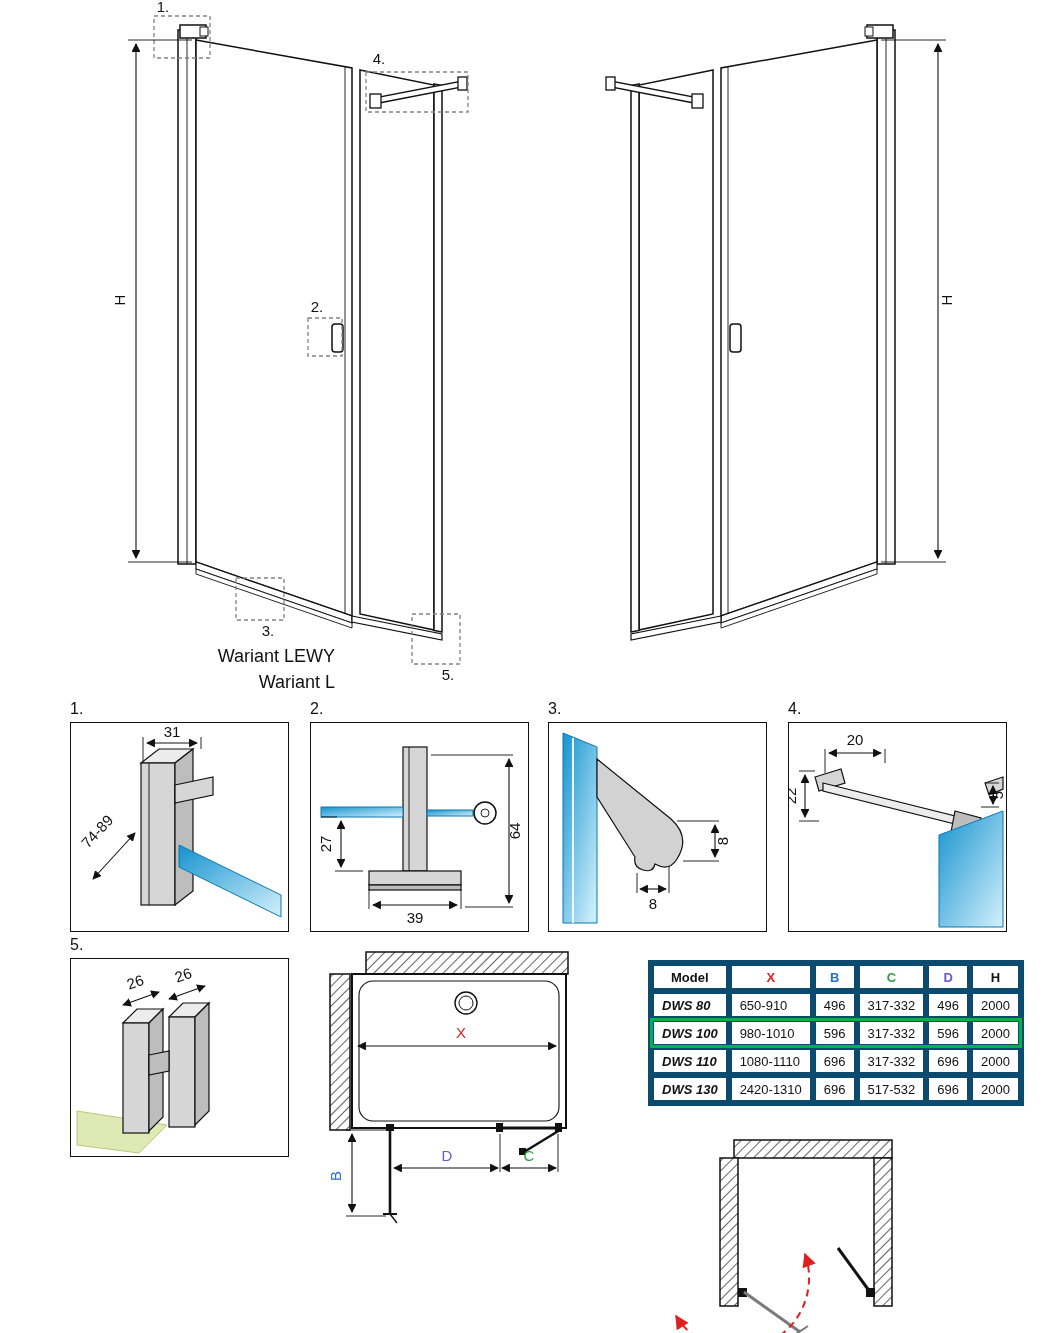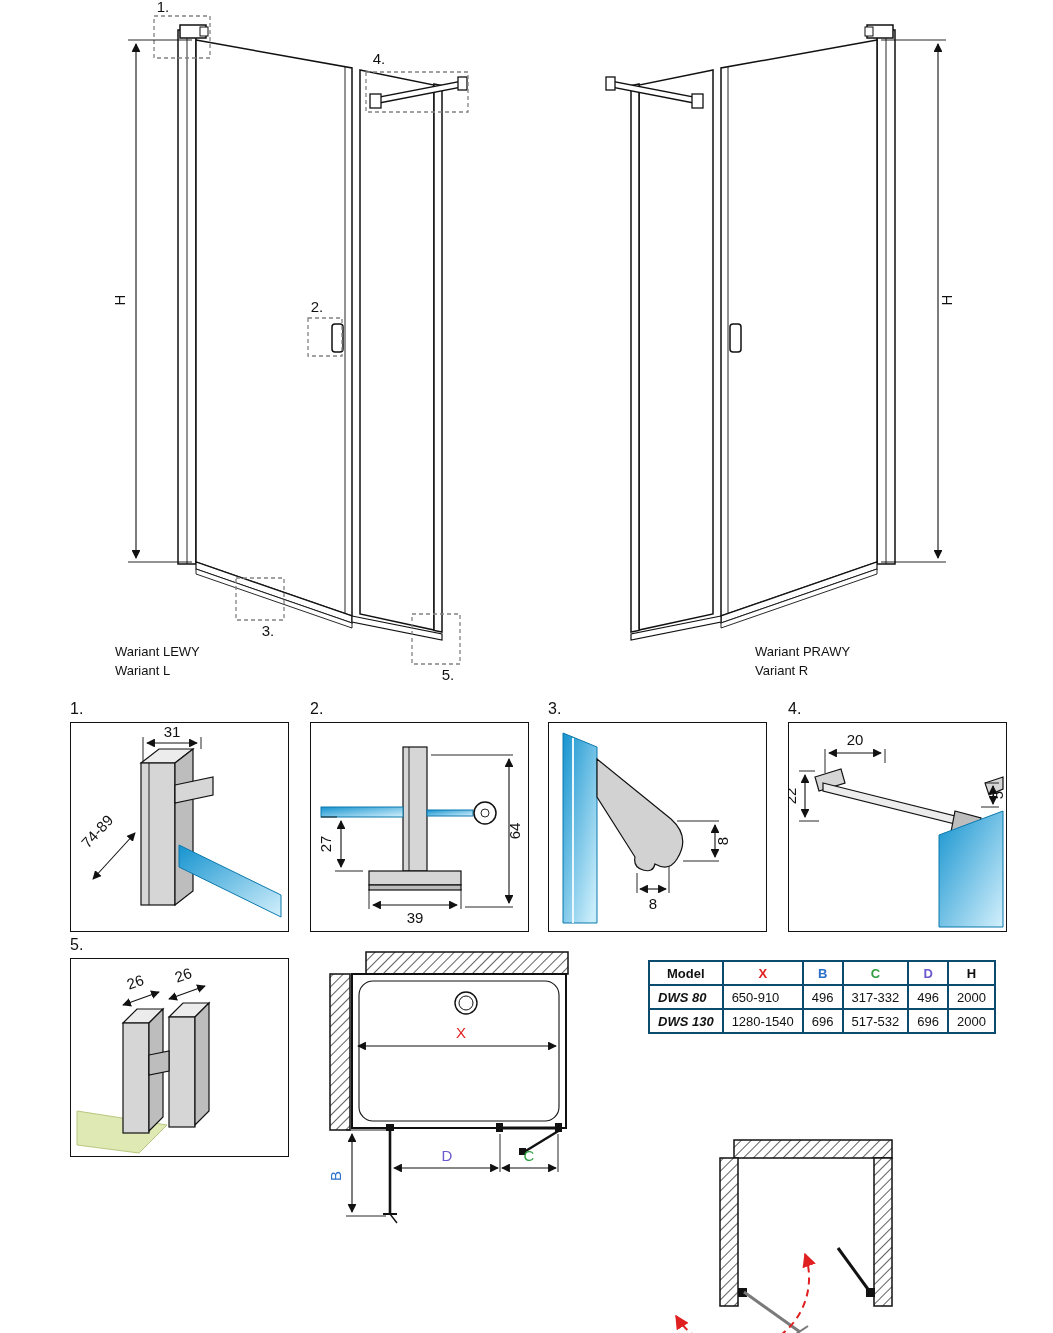--- a/index.html
+++ b/index.html
@@ -13,27 +13,27 @@
   .t{stroke:#111;stroke-width:.9;fill:none}
   .g1{fill:#d6d6d6;stroke:#111;stroke-width:1.2}
   .g2{fill:#ececec;stroke:#111;stroke-width:1.2}
   .g3{fill:#bdbdbd;stroke:#111;stroke-width:1.2}
   .dim{stroke:#111;stroke-width:1.1;fill:none;marker-start:url(#arB);marker-end:url(#arB)}
   .dash{fill:none;stroke:#828282;stroke-width:1.3;stroke-dasharray:4 3}
   .hatchrect{fill:url(#hatch);stroke:#111;stroke-width:1.5}
   .arc{fill:none;stroke:#e02020;stroke-width:2;stroke-dasharray:7 5;
        marker-start:url(#arR);marker-end:url(#arR)}
   .tx-x{fill:#e02020}.tx-b{fill:#2a6fc9}.tx-c{fill:#2f9e41}.tx-d{fill:#6a5acd}
-  .caption{position:absolute;text-align:left;font-size:13px;line-height:1.45}
+  .caption{position:absolute;text-align:right;font-size:18px;line-height:1.45}
   .detail{position:absolute}
   .detail-label{font-size:16px;height:19px;margin-bottom:3px}
   .detail-box{border:1.5px solid #111;background:#fff}
   .spec-table{position:absolute;left:648px;top:960px;border-collapse:collapse;
               font-size:13px;background:#fff}
-  .spec-table th,.spec-table td{border:2px solid #0c4a6e;
+  .spec-table th,.spec-table td{border:6px solid #0c4a6e;
               padding:3.5px 8px;white-space:nowrap}
   .spec-table .mcol{font-weight:bold;font-style:italic}
   .spec-table th{font-weight:bold}
   th.hx{color:#e02020}th.hb{color:#2a6fc9}th.hc{color:#2f9e41}th.hd{color:#6a5acd}
   tr.hl{outline:3px solid #00b050;outline-offset:-2px}
 </style>
 </head>
 <body>
 
 <div id="canvas">
@@ -159,24 +159,20 @@
       <line x1="744" y1="1292" x2="800" y2="1332" stroke="#7a7a7a" stroke-width="3"></line>
       <line x1="793" y1="1336" x2="808" y2="1326" stroke="#7a7a7a" stroke-width="2"></line>
       <path d="M805,1254 A72,72 0 0 1 676,1316" class="arc"></path>
     </g>
   </svg>
 
   <div class="caption" style="left:115px;top:643px;width:220px">
     <span style="display:block">Wariant LEWY</span>
     <span style="display:block">Wariant L</span>
   </div>
-  <div class="caption" style="left:755px;top:643px;width:220px">
-    <span style="display:block">Wariant PRAWY</span>
-    <span style="display:block">Variant R</span>
-  </div>
 
   <div class="detail" style="left:70px;top:700px">
     <div class="detail-label">1.</div>
     <div class="detail-box">
       <svg width="217" height="208" viewBox="0 0 217 208">
         <line x1="72" y1="38" x2="72" y2="14" class="t"></line>
         <line x1="130" y1="26" x2="130" y2="14" class="t"></line>
         <line x1="76" y1="20" x2="126" y2="20" class="dim"></line>
         <text x="101" y="14" text-anchor="middle">31</text>
         <path d="M70,40 L88,26 L122,26 L104,40 Z" class="g2"></path>
@@ -296,23 +292,39 @@
     </thead>
     <tbody>
       <tr>
         <td class="mcol">DWS 80</td>
         <td>650-910</td>
         <td>496</td>
         <td>317-332</td>
         <td>496</td>
         <td>2000</td>
       </tr>
+      <tr class="hl">
+        <td class="mcol">DWS 100</td>
+        <td>980-1010</td>
+        <td>596</td>
+        <td>317-332</td>
+        <td>596</td>
+        <td>2000</td>
+      </tr>
+      <tr>
+        <td class="mcol">DWS 110</td>
+        <td>1080-1110</td>
+        <td>696</td>
+        <td>317-332</td>
+        <td>696</td>
+        <td>2000</td>
+      </tr>
       <tr>
         <td class="mcol">DWS 130</td>
-        <td>1280-1540</td>
+        <td>2420-1310</td>
         <td>696</td>
         <td>517-532</td>
         <td>696</td>
         <td>2000</td>
       </tr>
     </tbody>
   </table>
 
 </div>
 

